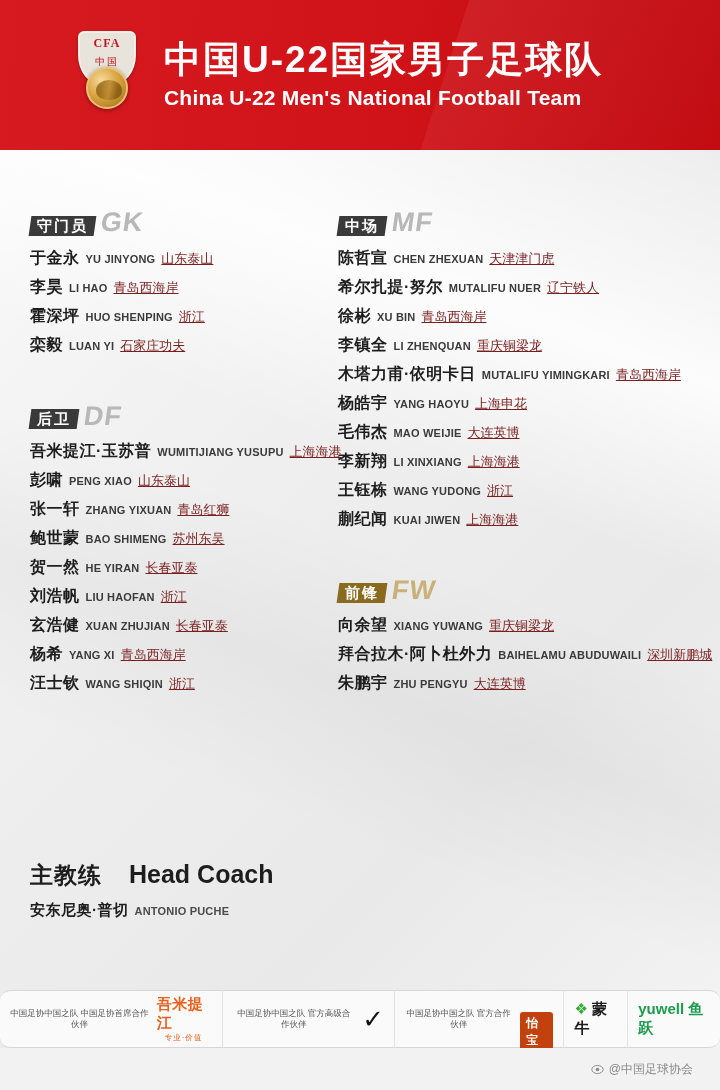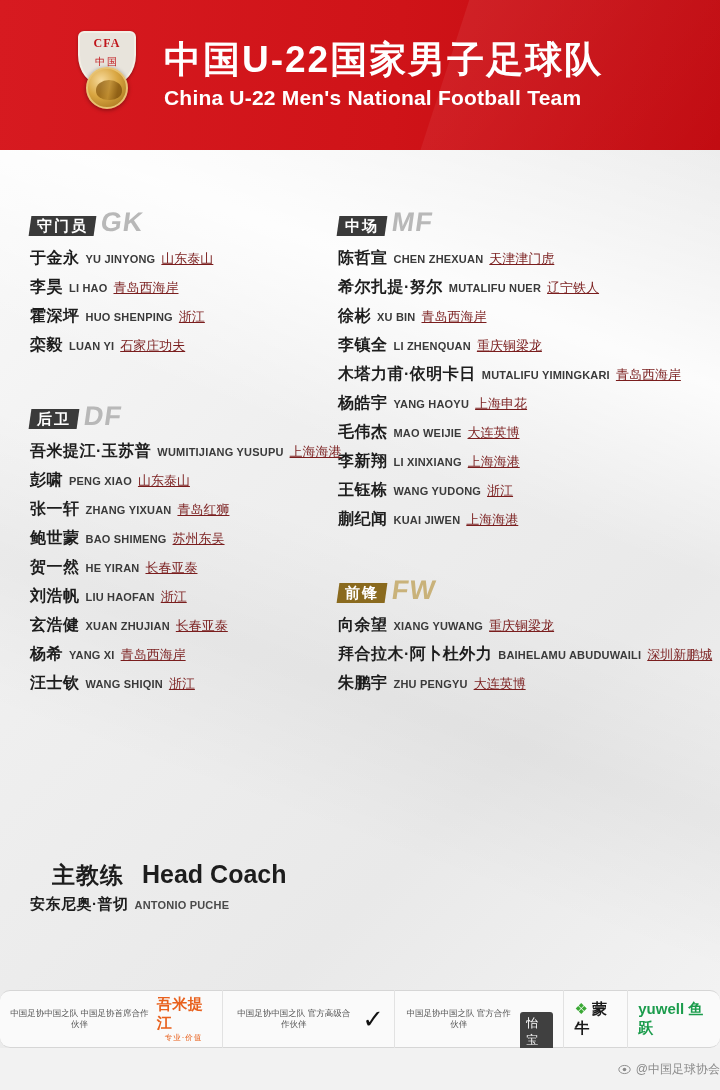--- a/index.html
+++ b/index.html
@@ -122,25 +122,25 @@
     font-size: 11px; font-weight: 700; color: #3a3a3a;
     margin-left: 6px; letter-spacing: .2px;
   }
   .p-club {
     font-size: 13px; color: #7a1e1e; margin-left: 6px; text-decoration: underline;
   }
 
   
   .coach { position: absolute; left: 30px; top: 860px; }
   .coach-head {
-    display: flex; align-items: baseline; gap: 18px; margin-left: 22px;
+    display: flex; align-items: baseline; gap: 27px;
   }
   .coach-cn { font-size: 23px; font-weight: 700; color: #1d1d1d; letter-spacing: 1px; }
   .coach-en { font-size: 25px; font-weight: 700; color: #1d1d1d; }
-  .coach-name { margin-top: 4px; display: flex; align-items: baseline; }
+  .coach-name { margin-top: 10px; display: flex; align-items: baseline; }
   .coach-name .p-cn { font-size: 15px; }
   .coach-name .p-en { color: #4a4a4a; }
 
   
   .sponsors {
     position: absolute; left: 0; bottom: 42px; width: 720px; height: 58px;
     border-top: 1px solid #d6d6d6; border-bottom: 1px solid #d6d6d6;
     background: #fafafa;
     display: flex; align-items: center; border-radius: 10px;
   }
@@ -149,31 +149,31 @@
     gap: 8px; padding: 0 10px;
     border-right: 1px solid #e2e2e2;
     flex: 1 1 auto;
   }
   .sp:last-child { border-right: none; }
   .sp-cap { font-size: 8.5px; color: #555; line-height: 1.35; text-align: center; }
   .sp-logo { font-size: 15px; font-weight: 700; letter-spacing: .5px; }
   .logo-pingan { color: #e8601c; }
   .logo-pingan small { display:block; font-size: 7.5px; color:#e8601c; letter-spacing:1px; font-weight:400;margin-left:8px; }
   .logo-nike { font-size: 26px; color: #111; font-style: italic; font-weight: 700; }
-  .logo-yili { background:#404040; color:#fff; font-size:12px; font-weight:400; padding:3px 6px; border-radius:3px;margin-top:25px; }
+  .logo-yili { background:#c2410c; color:#fff; font-size:12px; font-weight:700; padding:3px 6px; border-radius:3px;margin-top:25px; }
   .logo-mengniu { color:#1a1a1a; font-size:15px; font-weight:700; }
   .logo-mengniu .leaf { color:#3aa935; }
   .logo-yuwell { color:#1b9c4c; font-size:15px; font-weight:700; }
 
   
   .footer {
     position: absolute; left: 0; bottom: 0; width: 720px; height: 42px;
     background: #f2f2f2;
     display: flex; align-items: center; justify-content: flex-end;
-    padding-right: 0;
+    padding-right: 27px;
   }
   .weibo { display: flex; align-items: center; gap: 5px; color: #8a8a8a; font-size: 12px; }
   .weibo-eye { width: 13px; height: 13px; }
 </style>
 </head>
 <body>
 
 <div class="page">
 
   <div class="header">

